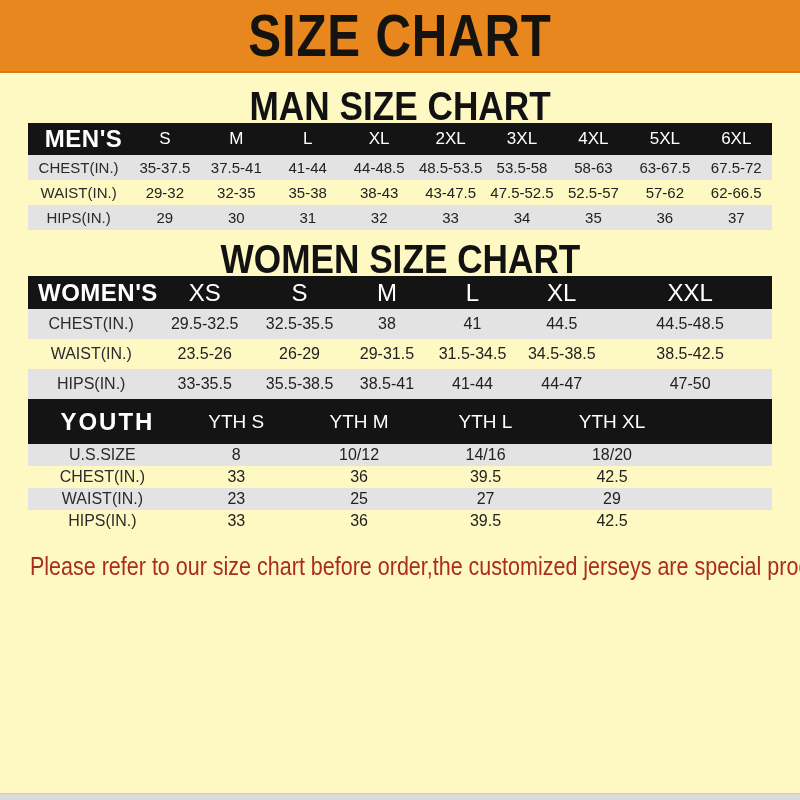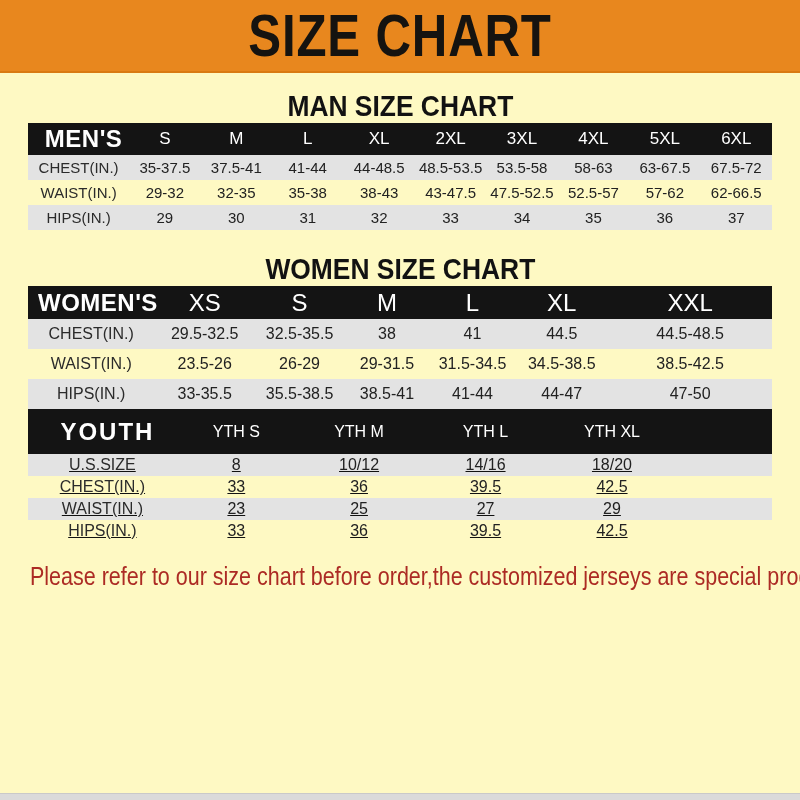--- a/index.html
+++ b/index.html
@@ -25,28 +25,28 @@
     font-weight:bold;
     color:#151310;
     letter-spacing:1px;
     transform:scaleX(0.82);
     white-space:nowrap;
   }
   
   .section-heading{
     text-align:center;
     margin:0;
-    font-size:30px;
+    font-size:40px;
     font-weight:bold;
     color:#121212;
     white-space:nowrap;
   }
   .section-heading span{display:inline-block;transform:scaleX(0.88);}
   .heading-men{margin-top:16px;height:34px;line-height:34px;}
-  .heading-women{margin-top:22px;height:34px;line-height:34px;}
+  .heading-women{margin-top:12px;height:34px;line-height:34px;}
   .heading-youth{margin-top:35px;height:34px;line-height:34px;}
   
   table.size-table{
     width:744px;
     margin:0 auto;
     border-collapse:collapse;
     table-layout:fixed;
   }
   .men-table{margin-top:15px;}
   .women-table{margin-top:17px;}
@@ -60,29 +60,29 @@
     text-align:right;
     font-weight:800 !important;
     font-size:24px;
     padding-left:10px !important;
     letter-spacing:0.5px;
     white-space:nowrap;
   }
   .youth-table th.bar-label{letter-spacing:2px;}
   .men-table tr.bar th.size-col{font-size:17px;}
   .women-table tr.bar th.size-col{font-size:24px;}
-  .youth-table tr.bar th.size-col{font-size:16px;}
+  .youth-table tr.bar th.size-col{font-size:19px;}
   tbody td{
     text-align:center;
     color:#222;
     padding:0;
   }
   .men-table tbody tr{height:25px;}
   .women-table tbody tr{height:30px;}
-  .youth-table tbody tr{height:22px;text-decoration:underline;}
+  .youth-table tbody tr{height:22px;}
   .men-table tbody td{font-size:15px;}
   .women-table tbody td{font-size:16px;}
   .youth-table tbody td{font-size:16px;}
   tbody tr.alt{background:#E3E3E3;}
   td.row-label{color:#2b2b2b;white-space:nowrap;}
   
   .footer-note{
     margin:19px 0 0 30px;
     color:#AC2B24;
     font-size:25px;

